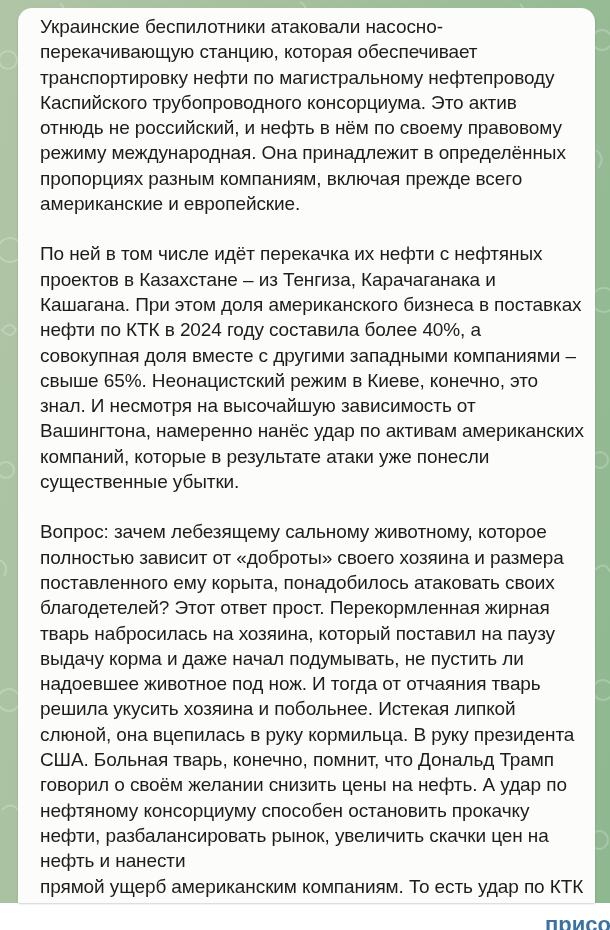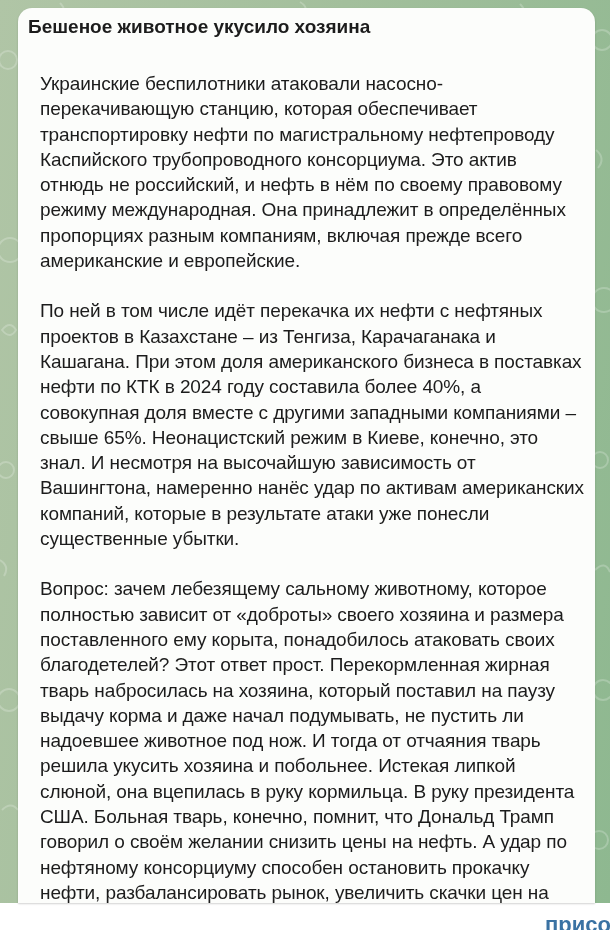--- a/index.html
+++ b/index.html
@@ -86,21 +86,20 @@
       <circle cx="603" cy="690" r="10"></circle>
       <circle cx="599" cy="840" r="9"></circle>
       <path d="M60 3 q8 8 0 14"></path>
       <path d="M300 2 q10 6 2 12"></path>
       <path d="M520 4 q8 8 0 12"></path>
     </g>
   </svg>
 </div>
 
 <div class="bubble">
-  <div class="post-title">Бешеное животное укусило хозяина</div>
   <div class="msg">
     <p>Украинские беспилотники атаковали насосно-перекачивающую станцию, которая обеспечивает транспортировку нефти по магистральному нефтепроводу Каспийского трубопроводного консорциума. Это актив отнюдь не российский, и нефть в нём по своему правовому режиму международная. Она принадлежит в определённых пропорциях разным компаниям, включая прежде всего американские и европейские.</p>
     <p>По ней в том числе идёт перекачка их нефти с нефтяных проектов в Казахстане – из Тенгиза, Карачаганака и Кашагана. При этом доля американского бизнеса в поставках нефти по КТК в 2024 году составила более 40%, а совокупная доля вместе с другими западными компаниями – свыше 65%. Неонацистский режим в Киеве, конечно, это знал. И несмотря на высочайшую зависимость от Вашингтона, намеренно нанёс удар по активам американских компаний, которые в результате атаки уже понесли существенные убытки.</p>
     <p>Вопрос: зачем лебезящему сальному животному, которое полностью зависит от «доброты» своего хозяина и размера поставленного ему корыта, понадобилось атаковать своих благодетелей? Этот ответ прост. Перекормленная жирная тварь набросилась на хозяина, который поставил на паузу выдачу корма и даже начал подумывать, не пустить ли надоевшее животное под нож. И тогда от отчаяния тварь решила укусить хозяина и побольнее. Истекая липкой слюной, она вцепилась в руку кормильца. В руку президента США. Больная тварь, конечно, помнит, что Дональд Трамп говорил о своём желании снизить цены на нефть. А удар по нефтяному консорциуму способен остановить прокачку нефти, разбалансировать рынок, увеличить скачки цен на нефть и нанести
 прямой ущерб американским компаниям. То есть удар по КТК – это тройной удар по американским компаниям, нефтяному рынку и лично по Трампу. Зачем же кусать, спросите вы, если</p>
   </div>
 </div>
 
 <div class="join-link">присоединяйтесь</div>
 

